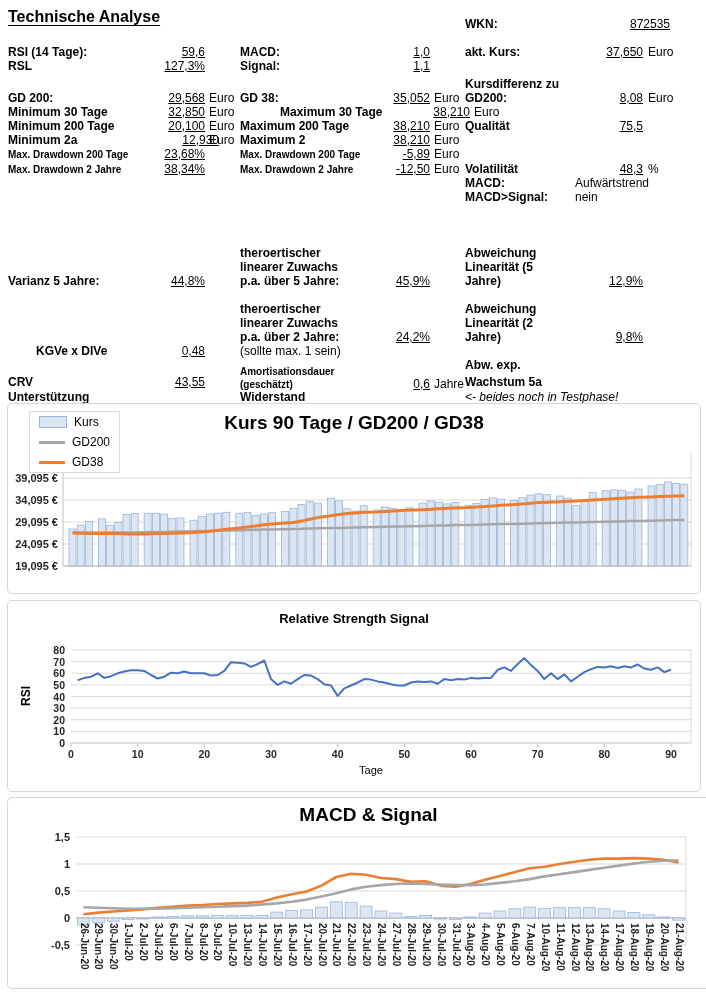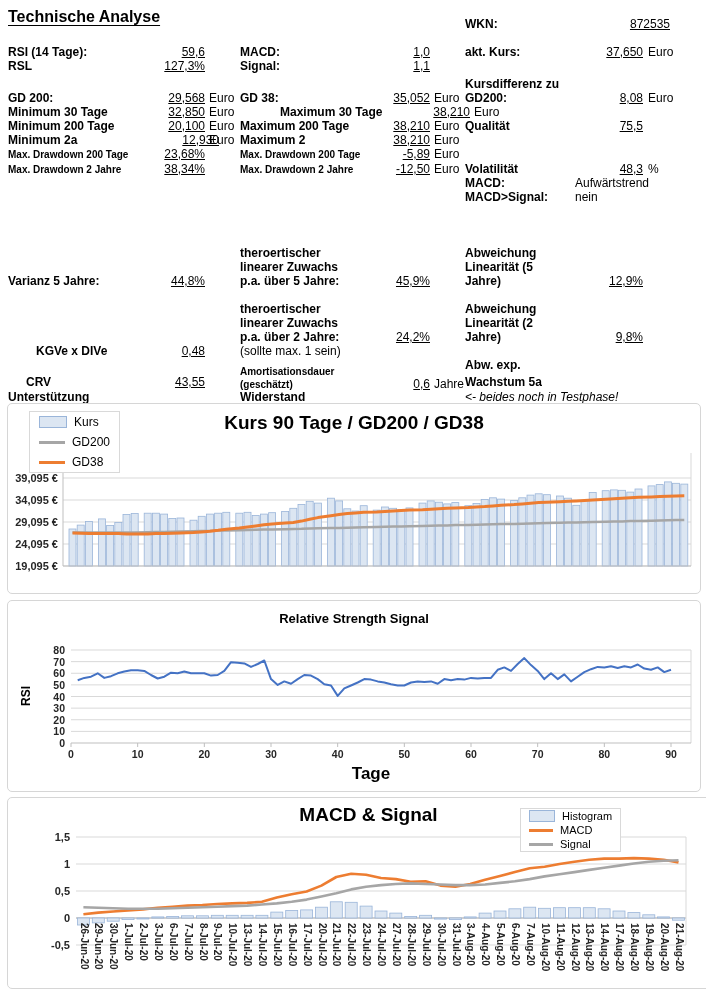--- a/index.html
+++ b/index.html
@@ -22,21 +22,21 @@
   .ctitle.big{font-size:19px;}
   .ctitle.mid{font-size:13px;}
   .legend{position:absolute;background:#fff;border:1px solid #d9d9d9;z-index:2;}
   .legend .lrow{display:flex;align-items:center;gap:7px;padding:3px 9px;}
   .legend .ltext{font-size:12px;}
   .legend.compact .lrow{padding:1px 8px;}
   .legend.compact .ltext{font-size:11px;}
   .sw{flex:0 0 auto;}
   .axis-title-y{position:absolute;font-weight:bold;font-size:12px;transform:rotate(-90deg);
                 transform-origin:center;white-space:nowrap;}
-  .axis-title-x{position:absolute;text-align:center;font-weight:bold;font-size:17px;}
+  .axis-title-x{position:absolute;text-align:center;font-weight:normal;font-size:11px;}
 </style>
 </head>
 <body>
 
 <div class="page">
   <div class="page-title">Technische Analyse</div>
   <div id="stats">
       <div class="srow" style="top: 46px; left: 0px; width: 706px;">
         <span class="lab" style="left: 8px;">RSI (14 Tage):</span>
         <span class="val" style="left: 75px;">59,6</span>
@@ -75,21 +75,21 @@
       </div>
       <div class="srow" style="top: 275px; left: 0px; width: 706px;">
         <span class="lab" style="left: 8px;">Varianz 5 Jahre:</span>
         <span class="val" style="left: 75px;">44,8%</span>
       </div>
       <div class="srow" style="top: 345px; left: 0px; width: 706px;">
         <span class="lab" style="left: 0; padding-left: 36px;">KGVe x DIVe</span>
         <span class="val" style="left: 75px;">0,48</span>
       </div>
       <div class="srow" style="top: 376px; left: 0px; width: 706px;">
-        <span class="lab" style="left: 8px; margin-left: 18px;">CRV</span>
+        <span class="lab" style="left: 8px;">CRV</span>
         <span class="val" style="left: 75px;">43,55</span>
       </div>
       <div class="srow" style="top: 391px; left: 0px; width: 706px;">
         <span class="lab" style="left: 8px;">Unterstützung</span>
       </div>
       <div class="srow" style="top: 46px; left: 0px; width: 706px;">
         <span class="lab" style="left: 240px;">MACD:</span>
         <span class="val" style="left: 300px;">1,0</span>
       </div>
       <div class="srow" style="top: 60px; left: 0px; width: 706px;">
@@ -373,34 +373,20 @@
         <line x1="596.3333333333334" y1="142" x2="596.3333333333334" y2="146" stroke="#bfbfbf" stroke-width="1"></line>
         <text x="596.3333333333334" y="157" text-anchor="middle" font-size="10.5" font-family="&quot;Liberation Sans&quot;,sans-serif" font-weight="bold" fill="#262626">80</text>
         <line x1="663" y1="142" x2="663" y2="146" stroke="#bfbfbf" stroke-width="1"></line>
         <text x="663" y="157" text-anchor="middle" font-size="10.5" font-family="&quot;Liberation Sans&quot;,sans-serif" font-weight="bold" fill="#262626">90</text>
         <polyline points="69.7,79.2 76.3,76.9 83.0,75.7 89.7,72.3 96.3,76.9 103.0,75.2 109.7,72.3 116.3,70.5 123.0,69.3 129.7,69.3 136.3,69.9 143.0,74.0 149.7,77.5 156.3,75.7 163.0,71.7 169.7,72.3 176.3,70.5 183.0,72.3 189.7,72.3 196.3,72.3 203.0,74.6 209.7,74.0 216.3,69.9 223.0,61.2 229.7,61.8 236.3,62.4 243.0,65.9 249.7,63.0 256.3,59.5 263.0,78.1 269.7,83.9 276.3,80.4 283.0,82.7 289.7,78.1 296.3,74.0 303.0,74.6 309.7,78.1 316.3,83.3 323.0,84.5 329.7,94.9 336.3,87.4 343.0,84.5 349.7,81.5 356.3,78.1 363.0,78.6 369.7,80.4 376.3,81.5 383.0,83.3 389.7,84.5 396.3,84.5 403.0,81.5 409.7,80.4 416.3,81.0 423.0,80.4 429.7,82.7 436.3,78.1 443.0,79.2 449.7,78.1 456.3,78.6 463.0,76.9 469.7,77.5 476.3,76.9 483.0,76.9 489.7,68.8 496.3,66.4 503.0,69.9 509.7,63.0 516.3,57.1 523.0,64.1 529.7,69.9 536.3,78.1 543.0,72.3 549.7,78.1 556.3,73.4 563.0,80.4 569.7,75.7 576.3,71.1 583.0,68.2 589.7,65.9 596.3,66.4 603.0,65.3 609.7,67.0 616.3,65.3 623.0,66.4 629.7,63.5 636.3,67.6 643.0,68.8 649.7,66.4 656.3,71.1 663.0,68.8" fill="none" stroke="#4472c4" stroke-width="2" stroke-linejoin="round"></polyline>
       </svg>
     </div>
 
   <div class="chartbox" id="chart3" style="top:797px;height:190px;padding-left:29px;">
     <div class="ctitle big" style="top:6px;">MACD &amp; Signal</div>
-    <div class="legend compact" style="left:512px;top:10px;" id="legend3">
-        <div class="lrow">
-          <span class="sw" style="width: 24px; height: 10px; background: rgb(220, 230, 242); border: 1px solid rgb(154, 181, 217);"></span>
-          <span class="ltext">Histogram</span>
-        </div>
-        <div class="lrow">
-          <span class="sw" style="width: 24px; height: 0px; border-top: 3px solid rgb(237, 125, 49);"></span>
-          <span class="ltext">MACD</span>
-        </div>
-        <div class="lrow">
-          <span class="sw" style="width: 24px; height: 0px; border-top: 3px solid rgb(166, 166, 166);"></span>
-          <span class="ltext">Signal</span>
-        </div>
-      </div>
   <svg width="692" height="190">
         <line x1="68" y1="39" x2="678" y2="39" stroke="#d9d9d9" stroke-width="1"></line>
         <text x="62" y="43" text-anchor="end" font-size="11" font-family="&quot;Liberation Sans&quot;,sans-serif" font-weight="bold" fill="#262626">1,5</text>
         <line x1="68" y1="66" x2="678" y2="66" stroke="#d9d9d9" stroke-width="1"></line>
         <text x="62" y="70" text-anchor="end" font-size="11" font-family="&quot;Liberation Sans&quot;,sans-serif" font-weight="bold" fill="#262626">1</text>
         <line x1="68" y1="93" x2="678" y2="93" stroke="#d9d9d9" stroke-width="1"></line>
         <text x="62" y="97" text-anchor="end" font-size="11" font-family="&quot;Liberation Sans&quot;,sans-serif" font-weight="bold" fill="#262626">0,5</text>
         <line x1="68" y1="120" x2="678" y2="120" stroke="#a0a0a0" stroke-width="1"></line>
         <text x="62" y="124" text-anchor="end" font-size="11" font-family="&quot;Liberation Sans&quot;,sans-serif" font-weight="bold" fill="#262626">0</text>
         <line x1="68" y1="147" x2="678" y2="147" stroke="#d9d9d9" stroke-width="1"></line>

